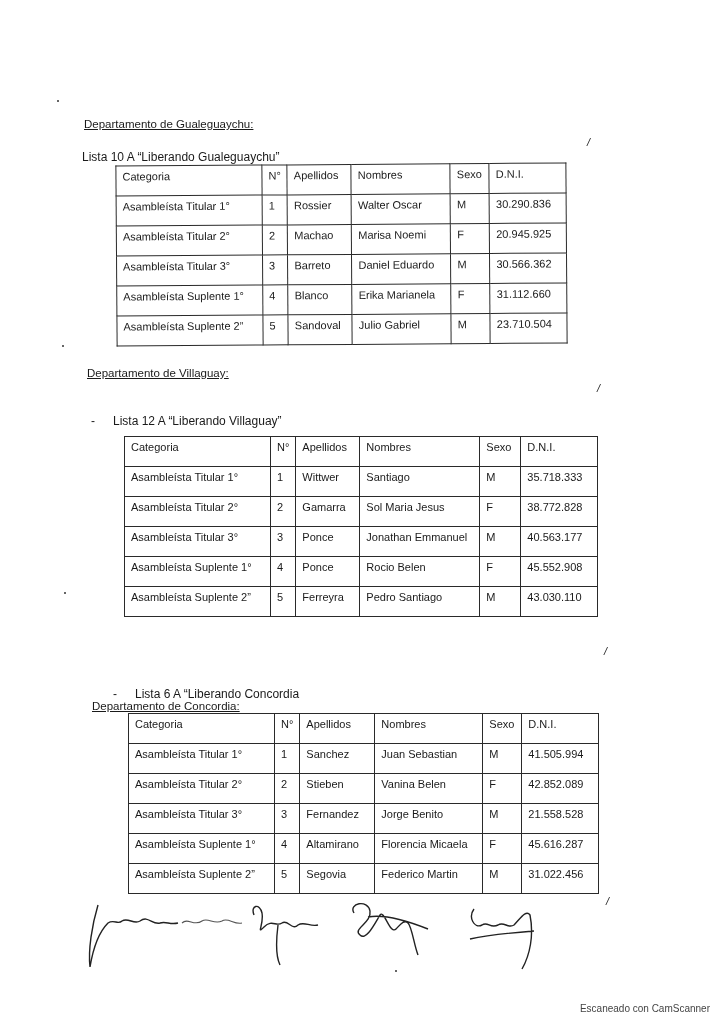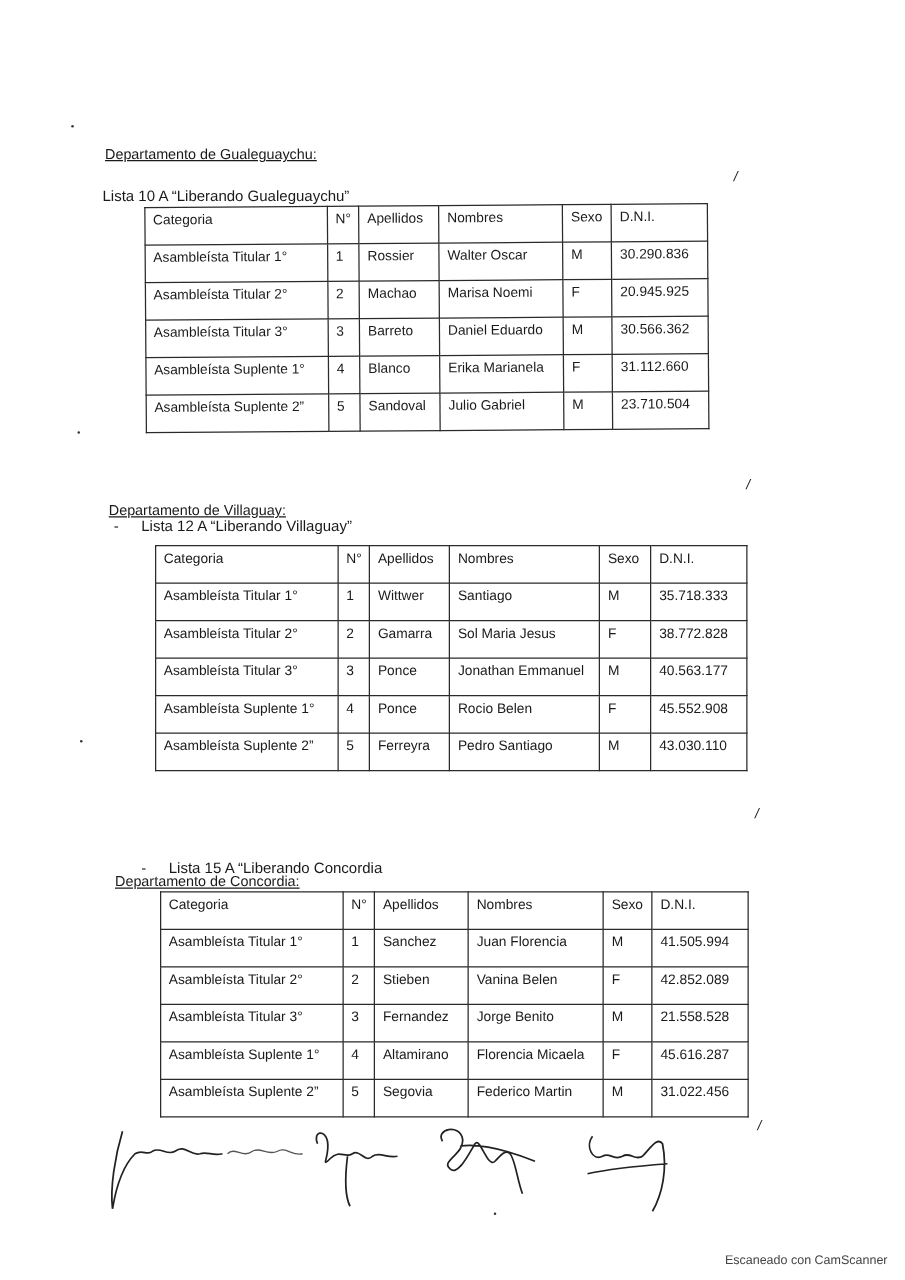--- a/index.html
+++ b/index.html
@@ -78,21 +78,21 @@
           <td>Sandoval</td>
           <td>Julio Gabriel</td>
           <td>M</td>
           <td>23.710.504</td>
         </tr>
       </tbody>
   </table>
 </div>
 
 <div>
-  <div class="dept-title" style="left:87px; top:403px;">Departamento de Villaguay:</div>
+  <div class="dept-title" style="left:87px; top:367px;">Departamento de Villaguay:</div>
   <div class="list-title" style="left:91px; top:414px;">
     <span class="bullet">-</span><span>Lista 12 A “Liberando Villaguay”</span>
   </div>
   <table class="roster" style="left:124px; top:436px;">
     <thead>
         <tr>
       <th style="width:133px">Categoria</th>
       <th style="width:10px">N°</th>
       <th style="width:51px">Apellidos</th>
       <th style="width:107px">Nombres</th>
@@ -141,39 +141,39 @@
           <td>M</td>
           <td>43.030.110</td>
         </tr>
       </tbody>
   </table>
 </div>
 
 <div>
   <div class="dept-title" style="left:92px; top:657px;margin-top:43px;">Departamento de Concordia:</div>
   <div class="list-title" style="left:113px; top:687px;">
-    <span class="bullet">-</span><span>Lista 15 A “Liberando Concordia</span>
+    <span class="bullet">-</span><span>Lista 6 A “Liberando Concordia</span>
   </div>
   <table class="roster" style="left:128px; top:713px;">
     <thead>
         <tr>
       <th style="width:133px">Categoria</th>
       <th style="width:10px">N°</th>
       <th style="width:62px">Apellidos</th>
       <th style="width:95px">Nombres</th>
       <th style="width:26px">Sexo</th>
       <th style="width:64px">D.N.I.</th>
     </tr>
       </thead>
     <tbody>
         <tr>
           <td>Asambleísta Titular 1°</td>
           <td>1</td>
           <td>Sanchez</td>
-          <td>Juan Florencia</td>
+          <td>Juan Sebastian</td>
           <td>M</td>
           <td>41.505.994</td>
         </tr>
         <tr>
           <td>Asambleísta Titular 2°</td>
           <td>2</td>
           <td>Stieben</td>
           <td>Vanina Belen</td>
           <td>F</td>
           <td>42.852.089</td>

